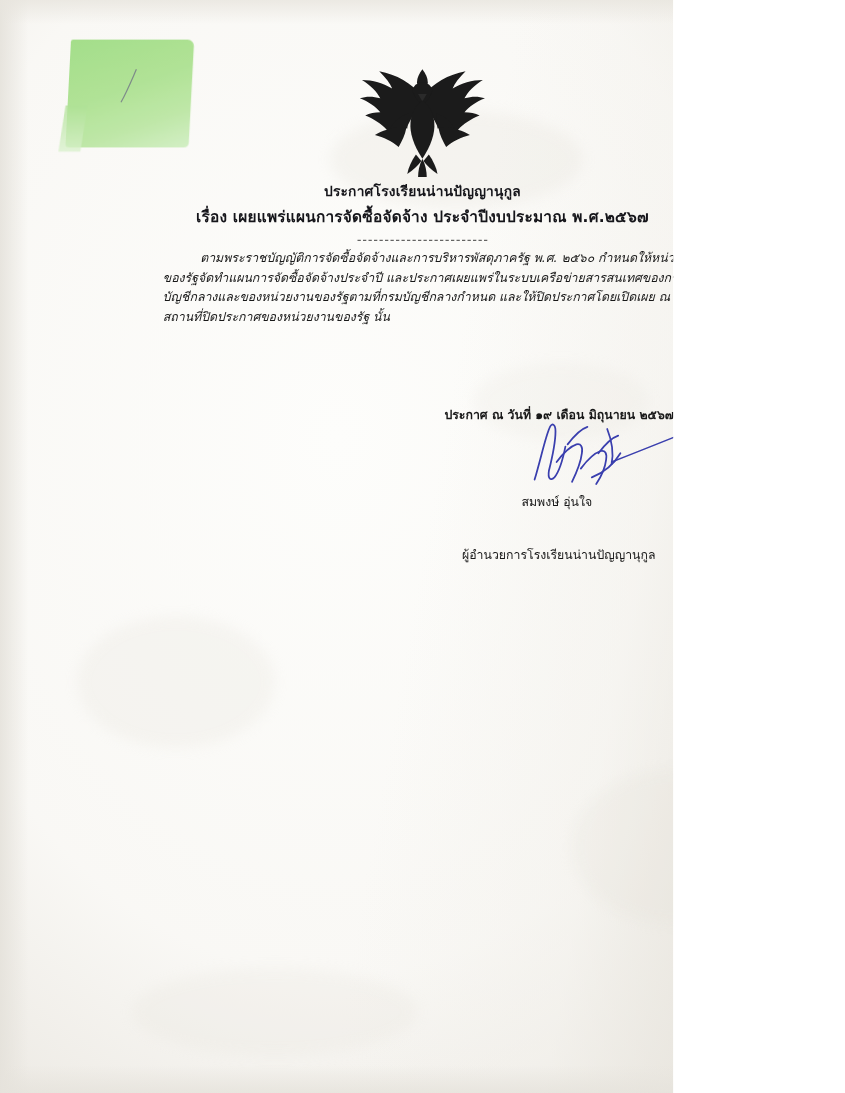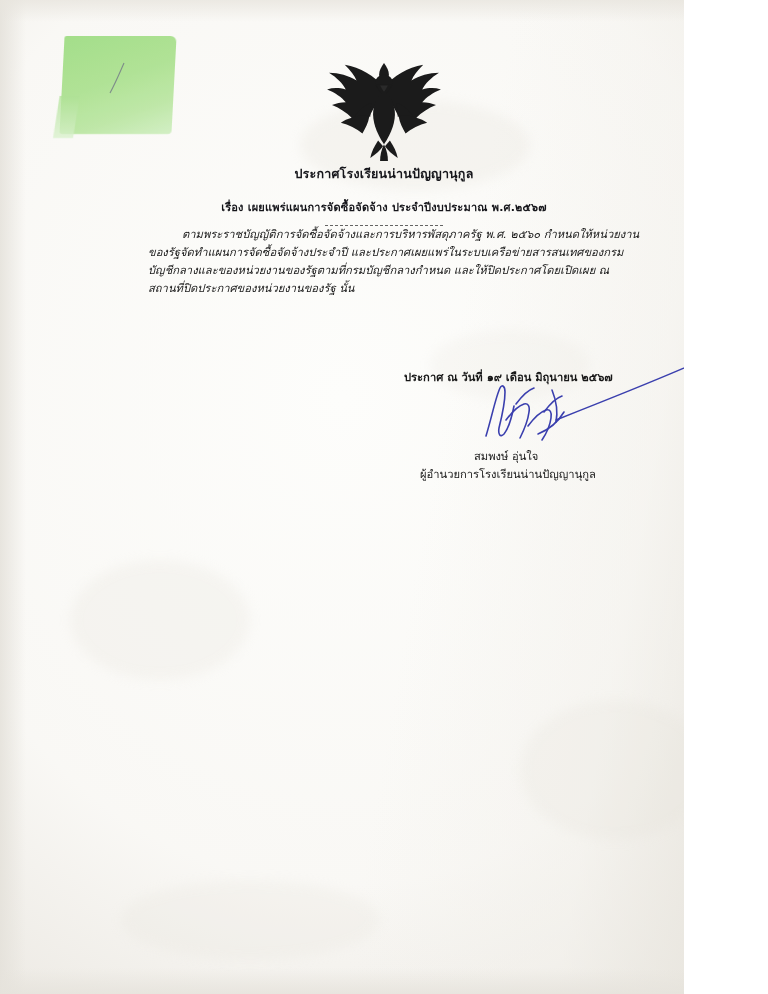--- a/index.html
+++ b/index.html
@@ -10,21 +10,21 @@
     width: 768px;
     height: 994px;
     background: #ffffff;
     font-family: "DejaVu Sans", sans-serif;
     overflow: hidden;
   }
 
   
   .page {
     position: relative;
-    width: 684px;
+    width: 612px;
     height: 994px;
     background: #fdfdfb;
     overflow: hidden;
   }
 
   
   .scan-tone {
     position: absolute;
     inset: 0;
     background:
@@ -132,25 +132,25 @@
     text-align: center;
   }
   .title-1 {
     font-size: 12.5px;
     font-weight: bold;
     letter-spacing: .2px;
     line-height: 1.5;
     color: #15151a;
   }
   .title-2 {
-    font-size: 11px;
+    font-size: 14px;
     font-weight: bold;
     letter-spacing: .2px;
     line-height: 1.6;
-    margin-top: 15px;
+    margin-top: 3px;
     color: #15151a;
   }
   .rule {
     margin: 9px auto 0 auto;
     width: 118px;
     border-top: 1px dashed #4a4a4a;
     height: 0;
     opacity: .85;
   }
 
@@ -186,21 +186,21 @@
     left: 330px;
     top: 448px;
     width: 320px;
     text-align: left;
     font-size: 11.2px;
     line-height: 1.65;
     color: #181818;
   }
   .sign-name    { margin-left: 144px; }
   .sign-paren   { margin-left: 120px; }
-  .sign-title   { margin-left: 90px; }
+  .sign-title   { margin-left: 90px; margin-top: 30px; }
 
   
   .signature {
     position: absolute;
     left: 452px;
     top: 360px;
     width: 250px;
     height: 108px;
     pointer-events: none;
   }

